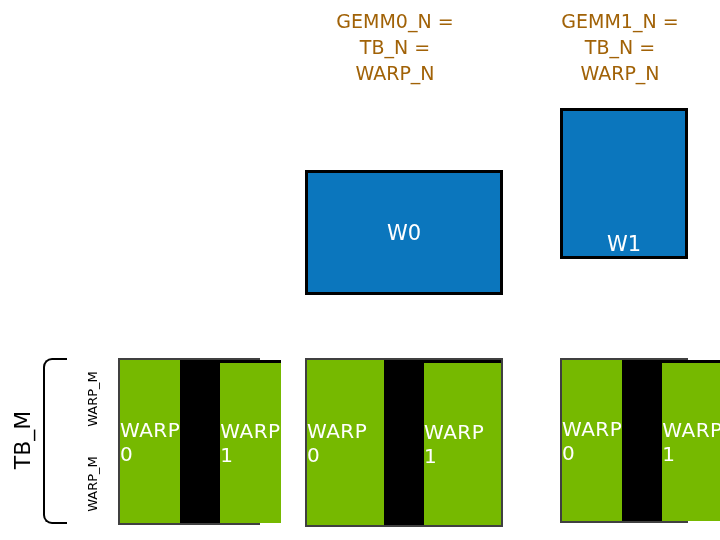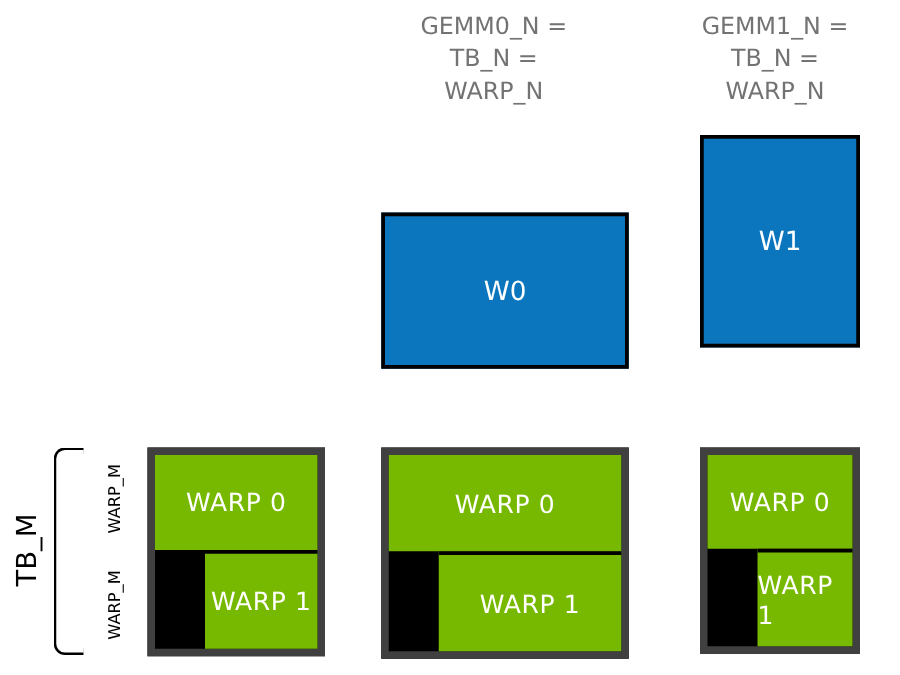--- a/index.html
+++ b/index.html
@@ -17,47 +17,47 @@
   }
   
   .hdr-label {
     position: absolute;
     top: 8px;
     width: 210px;
     text-align: center;
     font-size: 19px;
     line-height: 26px;
     font-weight: 500;
-    color: #737373;
+    color: #a16207;
     white-space: nowrap;
   }
   .hdr-label span { display: block; }
   #gemm0-label { left: 290px; }
   #gemm1-label { left: 515px; }
 
   
   .blue-tile {
     position: absolute;
     background: #0B76BD;
     border: 3px solid #000000;
     display: flex;
     align-items: center;
     justify-content: center;
     color: #ffffff;
     font-size: 21px;
   }
   #w0-tile { left: 305px; top: 170px; width: 198px; height: 125px; }
-  #w1-tile { left: 560px; top: 108px; width: 128px; height: 170px; }
+  #w1-tile { left: 560px; top: 108px; width: 128px; height: 151px; align-items: flex-end; }
 
   
   .warp-group {
     position: absolute;
-    border: 6px solid #404040;
+    border: 2px solid #404040;
     display: flex;
-    flex-direction: column;
+    flex-direction: row;
     background: #000000;
   }
   .warp-row {
     flex: 1 1 0;
     background: #76B900;
     display: flex;
     align-items: center;
     justify-content: center;
     color: #ffffff;
     font-size: 20px;

